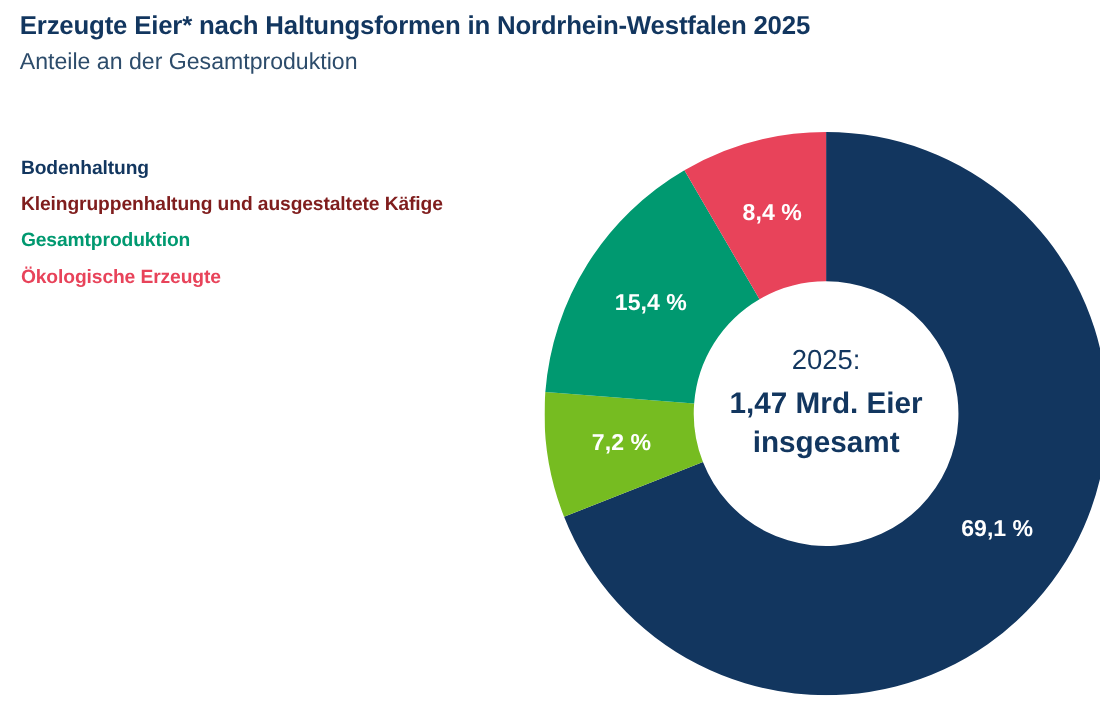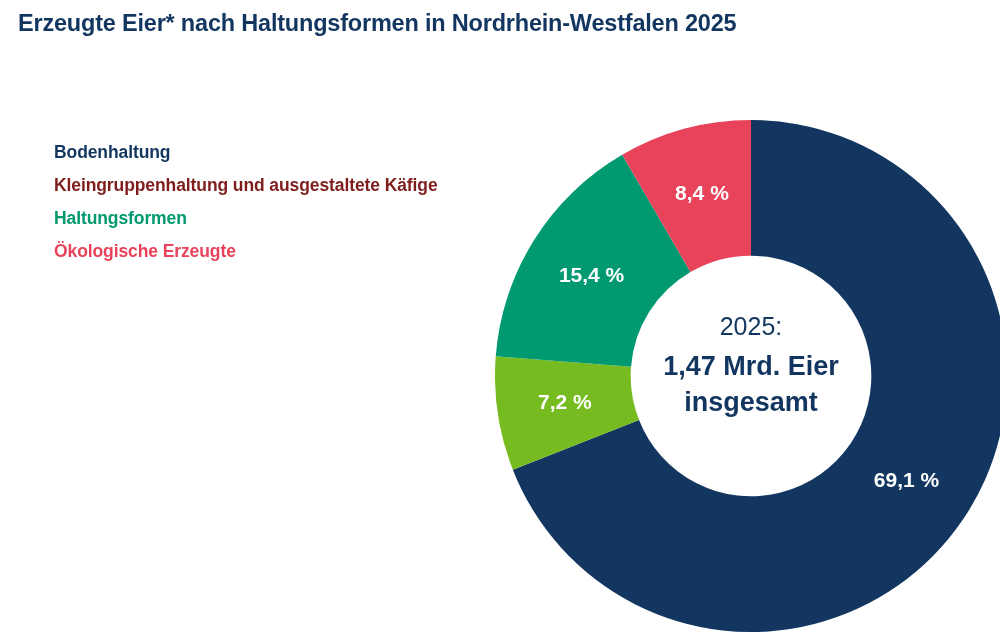--- a/index.html
+++ b/index.html
@@ -52,21 +52,20 @@
     left: 19px;
     top: 136px;
     width: 520px;
   }
   .legend-item {
     font-size: 17.5px;
     font-weight: bold;
     line-height: 33px;
     white-space: nowrap;
     letter-spacing: -0.1px;
-    margin-left: 35px;
   }
 
   
   .donut-wrap {
     position: absolute;
     left: 495px;
     top: 120px;
     width: 512px;
     height: 512px;
   }
@@ -92,26 +91,27 @@
     fill: #12365f;
   }
 </style>
 </head>
 <body>
 
 <div class="page">
 
   <div class="header">
     <h1 class="chart-title">Erzeugte Eier* nach Haltungsformen in Nordrhein-Westfalen 2025</h1>
+    <p class="chart-subtitle">Anteile an der Gesamtproduktion</p>
   </div>
 
   <div class="legend">
     <div class="legend-item" style="color:#12365f;">Bodenhaltung</div>
     <div class="legend-item" style="color:#7f1d1d;">Kleingruppenhaltung und ausgestaltete Käfige</div>
-    <div class="legend-item" style="color:#009970;">Haltungsformen</div>
+    <div class="legend-item" style="color:#009970;">Gesamtproduktion</div>
     <div class="legend-item" style="color:#e8435a;">Ökologische Erzeugte</div>
   </div>
 
   <div class="donut-wrap">
     <svg class="donut-svg" width="512" height="512" viewBox="0 0 512 512">
       <g>
         <path id="slice-0" d="M 256 0 A 256 256 0 1 1 17.794294451055777 349.77655274070213 L 144.04331839199622 300.07497978813 A 120.32 120.32 0 1 0 256 135.68 Z" fill="#12365f"></path>
         <path id="slice-1" d="M 17.794294451055777 349.77655274070213 A 256 256 0 0 1 0.7564143188369599 236.33500651861837 L 136.0355147298534 246.75745306375063 A 120.32 120.32 0 0 0 144.04331839199622 300.07497978813 Z" fill="#76bc21"></path>
         <path id="slice-2" d="M 0.7564143188369599 236.33500651861837 A 256 256 0 0 1 127.18908950335887 34.76765757008695 L 195.45887206657866 152.02079905794088 A 120.32 120.32 0 0 0 136.0355147298534 246.75745306375063 Z" fill="#009970"></path>
         <path id="slice-3" d="M 127.18908950335887 34.76765757008695 A 256 256 0 0 1 255.99999999999994 0 L 255.99999999999997 135.68 A 120.32 120.32 0 0 0 195.45887206657866 152.02079905794088 Z" fill="#e8435a"></path>

